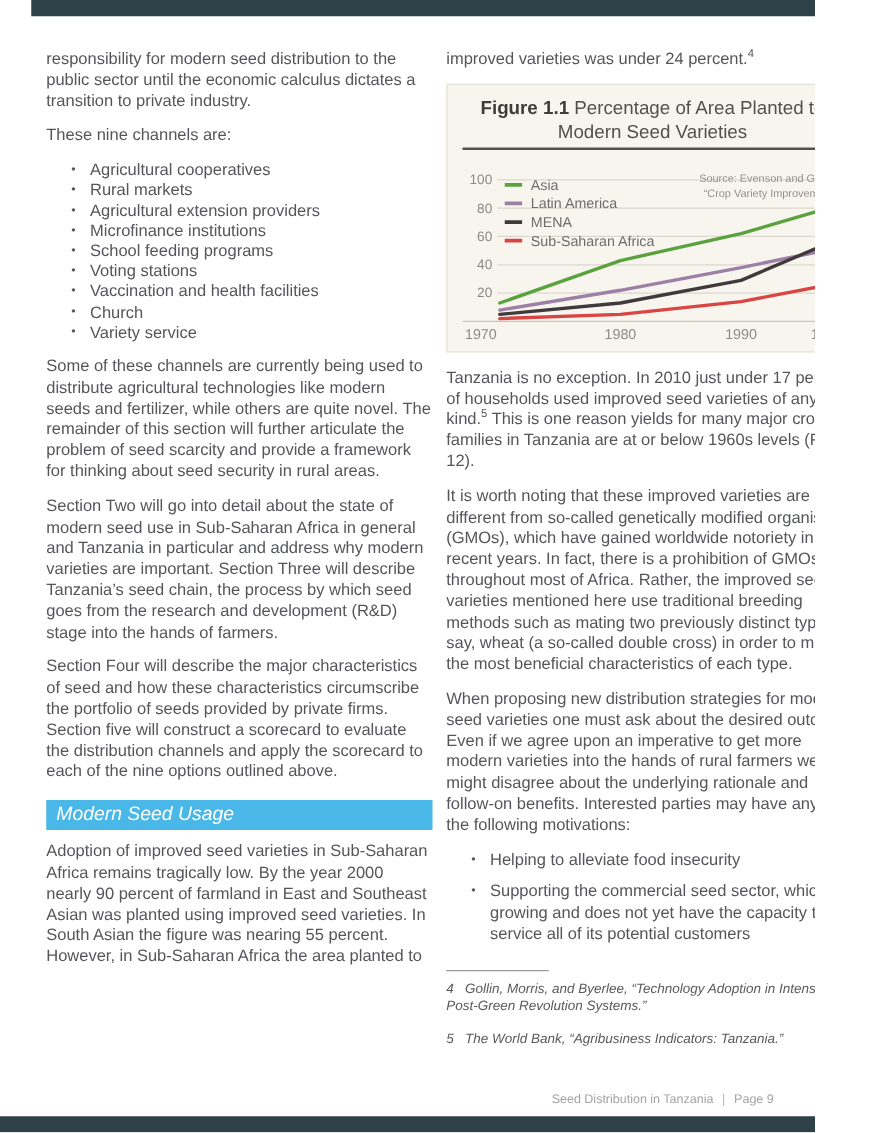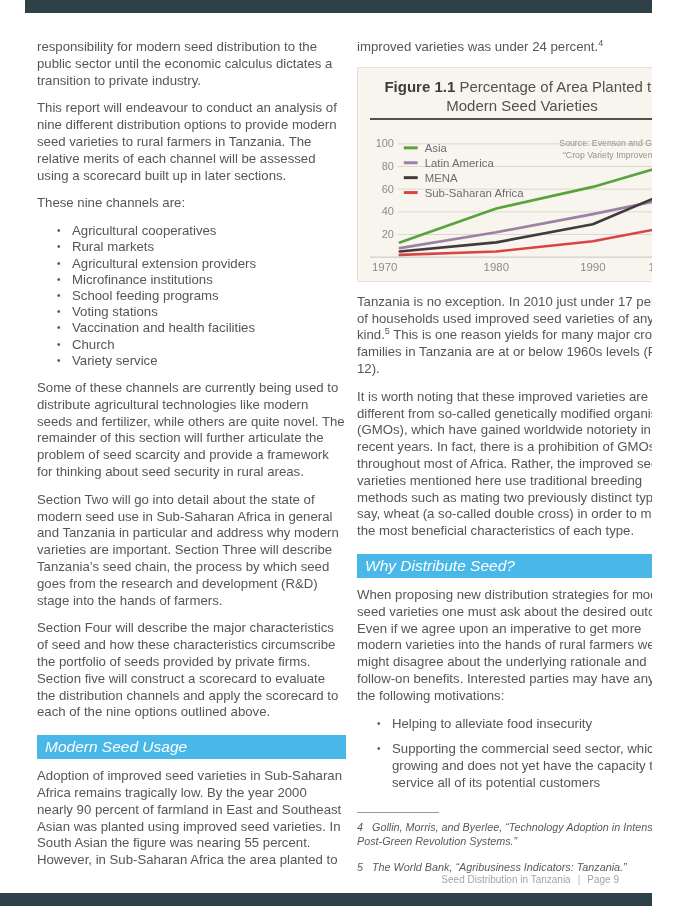--- a/index.html
+++ b/index.html
@@ -32,21 +32,20 @@
   .footer .sep{margin:0 7px;color:#b5b5b5;}
 </style>
 </head>
 <body>
 
 <div class="page">
   <div class="bar bar-top"></div>
 
   <div class="col col-left">
     <p>responsibility for modern seed distribution to the public sector until the economic calculus dictates a transition to private industry.</p>
-    <p>This report will endeavour to conduct an analysis of nine different distribution options to provide modern seed varieties to rural farmers in Tanzania. The relative merits of each channel will be assessed using a scorecard built up in later sections.</p>
     <p>These nine channels are:</p>
     <ul class="channels">
       <li>
           <span class="blt">•</span>
           <span>Agricultural cooperatives</span>
         </li>
       <li>
           <span class="blt">•</span>
           <span>Rural markets</span>
         </li>
@@ -124,21 +123,20 @@
             <line x1="34" y1="67" x2="48" y2="67" stroke="#d94542" stroke-width="3"></line>
             <text x="55" y="71" font-size="11.5" fill="#6d6d6d">Sub-Saharan Africa</text>
             <text x="302" y="20" text-anchor="end" font-size="8.8" fill="#969088">Source: Evenson and Gollin,</text>
             <text x="302" y="32" text-anchor="end" font-size="8.8" fill="#969088">“Crop Variety Improvement”</text>
           </svg>
         </div>
     </div>
 
     <p><span>Tanzania is no exception. In 2010 just under 17 percent of households used improved seed varieties of any kind.</span><sup>5</sup><span> This is one reason yields for many major crop families in Tanzania are at or below 1960s levels (Page 12).</span></p>
     <p>It is worth noting that these improved varieties are different from so-called genetically modified organisms (GMOs), which have gained worldwide notoriety in recent years. In fact, there is a prohibition of GMOs throughout most of Africa. Rather, the improved seed varieties mentioned here use traditional breeding methods such as mating two previously distinct types of, say, wheat (a so-called double cross) in order to marry the most beneficial characteristics of each type.</p>
-    <h2 class="hl">Why Distribute Seed?</h2>
     <p>When proposing new distribution strategies for modern seed varieties one must ask about the desired outcome. Even if we agree upon an imperative to get more modern varieties into the hands of rural farmers we might disagree about the underlying rationale and follow-on benefits. Interested parties may have any of the following motivations:</p>
     <ul class="motiv">
       <li>
           <span class="blt">•</span>
           <span>Helping to alleviate food insecurity</span>
         </li>
       <li>
           <span class="blt">•</span>
           <span>Supporting the commercial seed sector, which is growing and does not yet have the capacity to service all of its potential customers</span>
         </li>

